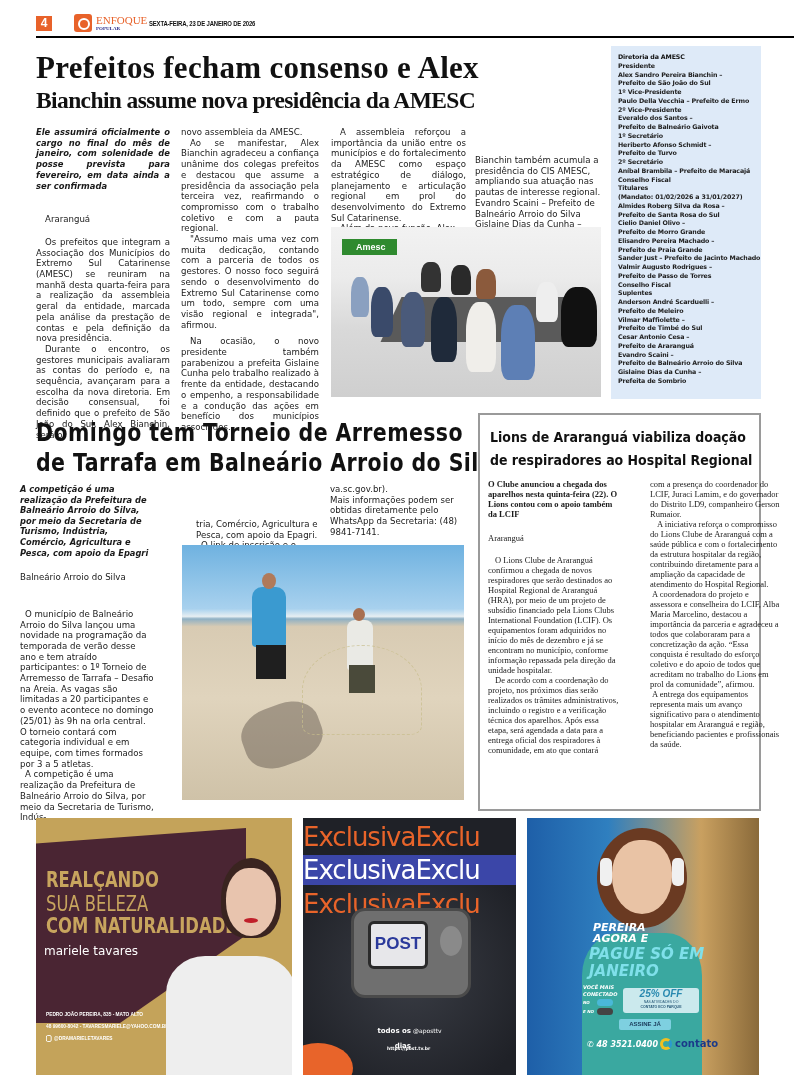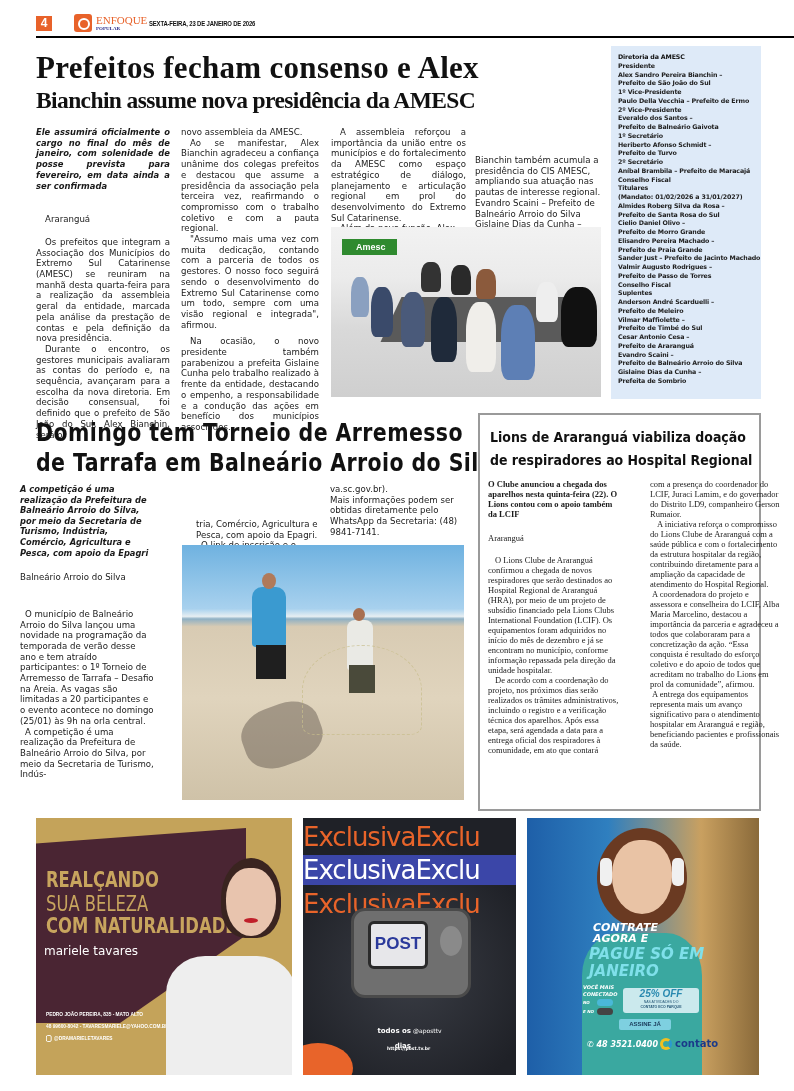--- a/index.html
+++ b/index.html
@@ -175,20 +175,21 @@
 
 <h2 class="a2-title">
   <span style="display:block">Domingo tem Torneio de Arremesso</span>
   <span style="display:block">de Tarrafa em Balneário Arroio do Silva</span>
 </h2>
 
 <div class="a2-col" style="left:20px; top:484px; width:134px;">
   <p class="lede" style="font-size:8.3px; line-height:10.6px;">A competição é uma realização da Prefeitura de Balneário Arroio do Silva, por meio da Secretaria de Turismo, Indústria, Comércio, Agricultura e Pesca, com apoio da Epagri</p>
   <p style="margin:14px 0 26px 0;">Balneário Arroio do Silva</p>
   <p style="text-indent:5px;">O município de Balneário Arroio do Silva lançou uma novidade na programação da temporada de verão desse ano e tem atraído participantes: o 1º Torneio de Arremesso de Tarrafa – Desafio na Areia. As vagas são limitadas a 20 participantes e o evento acontece no domingo (25/01) às 9h na orla central.</p>
+  <p>O torneio contará com categoria individual e em equipe, com times formados por 3 a 5 atletas.</p>
   <p style="text-indent:5px;">A competição é uma realização da Prefeitura de Balneário Arroio do Silva, por meio da Secretaria de Turismo, Indús-</p>
 </div>
 
 <div class="a2-col" style="left:196px; top:484px; width:130px;margin-top:35px;">
   <p>tria, Comércio, Agricultura e Pesca, com apoio da Epagri.</p>
   <p style="text-indent:5px;">O link de inscrição e o regulamento está disponível no site da Prefeitura (arroiodosil-</p>
 </div>
 
 <div class="a2-col" style="left:330px; top:484px; width:140px;">
   <p>va.sc.gov.br).</p>
@@ -261,21 +262,21 @@
 </div>
 
 <div class="ad ad3">
   <div class="woman">
     <div style="position:absolute; left:15px; top:10px; width:90px; height:100px; background:#6a3a22; border-radius:50%;"></div>
     <div style="position:absolute; left:30px; top:22px; width:60px; height:74px; background:#e9c3a5; border-radius:45% 45% 50% 50%;"></div>
     <div style="position:absolute; left:18px; top:40px; width:12px; height:28px; background:#f0f0f0; border-radius:5px;"></div>
     <div style="position:absolute; left:90px; top:40px; width:12px; height:28px; background:#f0f0f0; border-radius:5px;"></div>
     <div style="position:absolute; left:0; top:115px; width:120px; height:142px; background:#3aa8a0; border-radius:30% 30% 0 0;"></div>
   </div>
-  <div class="txt" style="left:66px; top:103px; font-size:11px; color:#fff;">CONTRATE</div>
+  <div class="txt" style="left:66px; top:103px; font-size:11px; color:#fff;">PEREIRA</div>
   <div class="txt" style="left:66px; top:114px; font-size:11px; color:#fff;">AGORA E</div>
   <div class="txt" style="left:62px; top:127px; font-size:15px; color:#7fe0ea;">PAGUE SÓ EM</div>
   <div class="txt" style="left:62px; top:144px; font-size:15px; color:#7fe0ea;">JANEIRO</div>
   <div class="txt" style="left:56px; top:166px; font-size:5px; color:#fff;">VOCÊ MAIS</div>
   <div class="txt" style="left:56px; top:173px; font-size:5px; color:#fff;">CONECTADO</div>
   <div class="txt" style="left:56px; top:182px; font-size:4px; color:#fff;">NO</div>
   <div style="position:absolute; left:70px; top:181px; width:16px; height:7px; background:#4ab8d8; border-radius:4px;"></div>
   <div class="txt" style="left:56px; top:191px; font-size:4px; color:#fff;">E NO</div>
   <div style="position:absolute; left:70px; top:190px; width:16px; height:7px; background:#444; border-radius:4px;"></div>
   <div class="offer">

